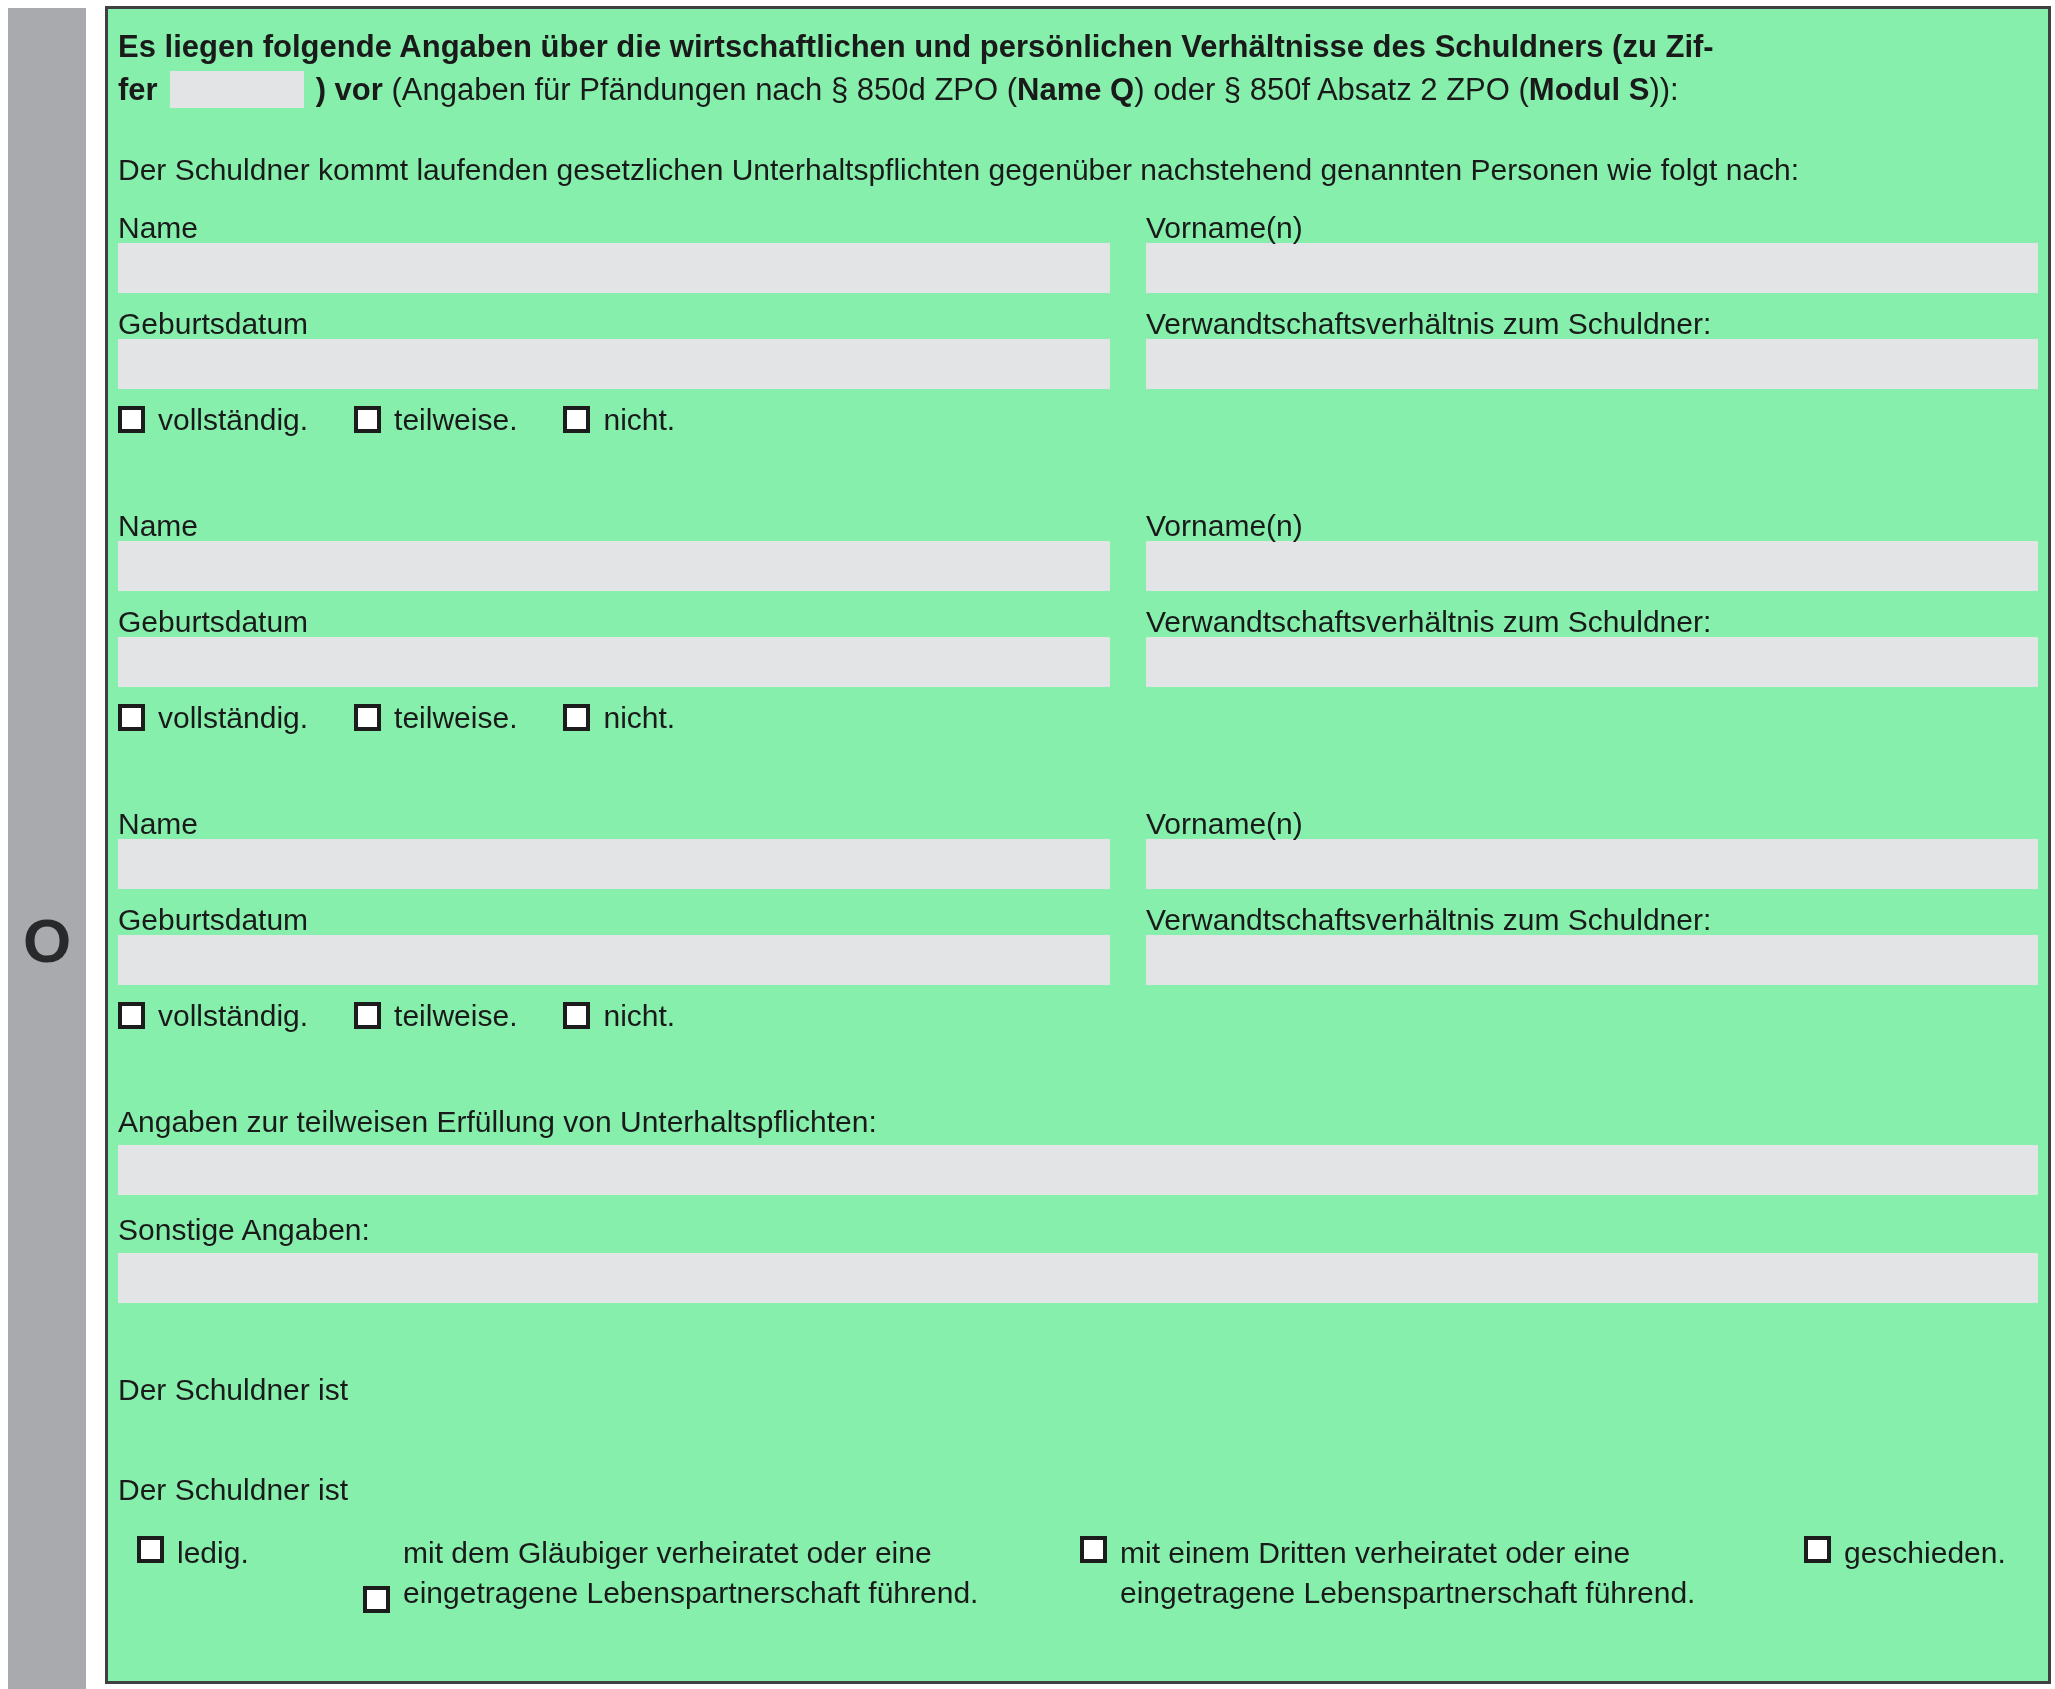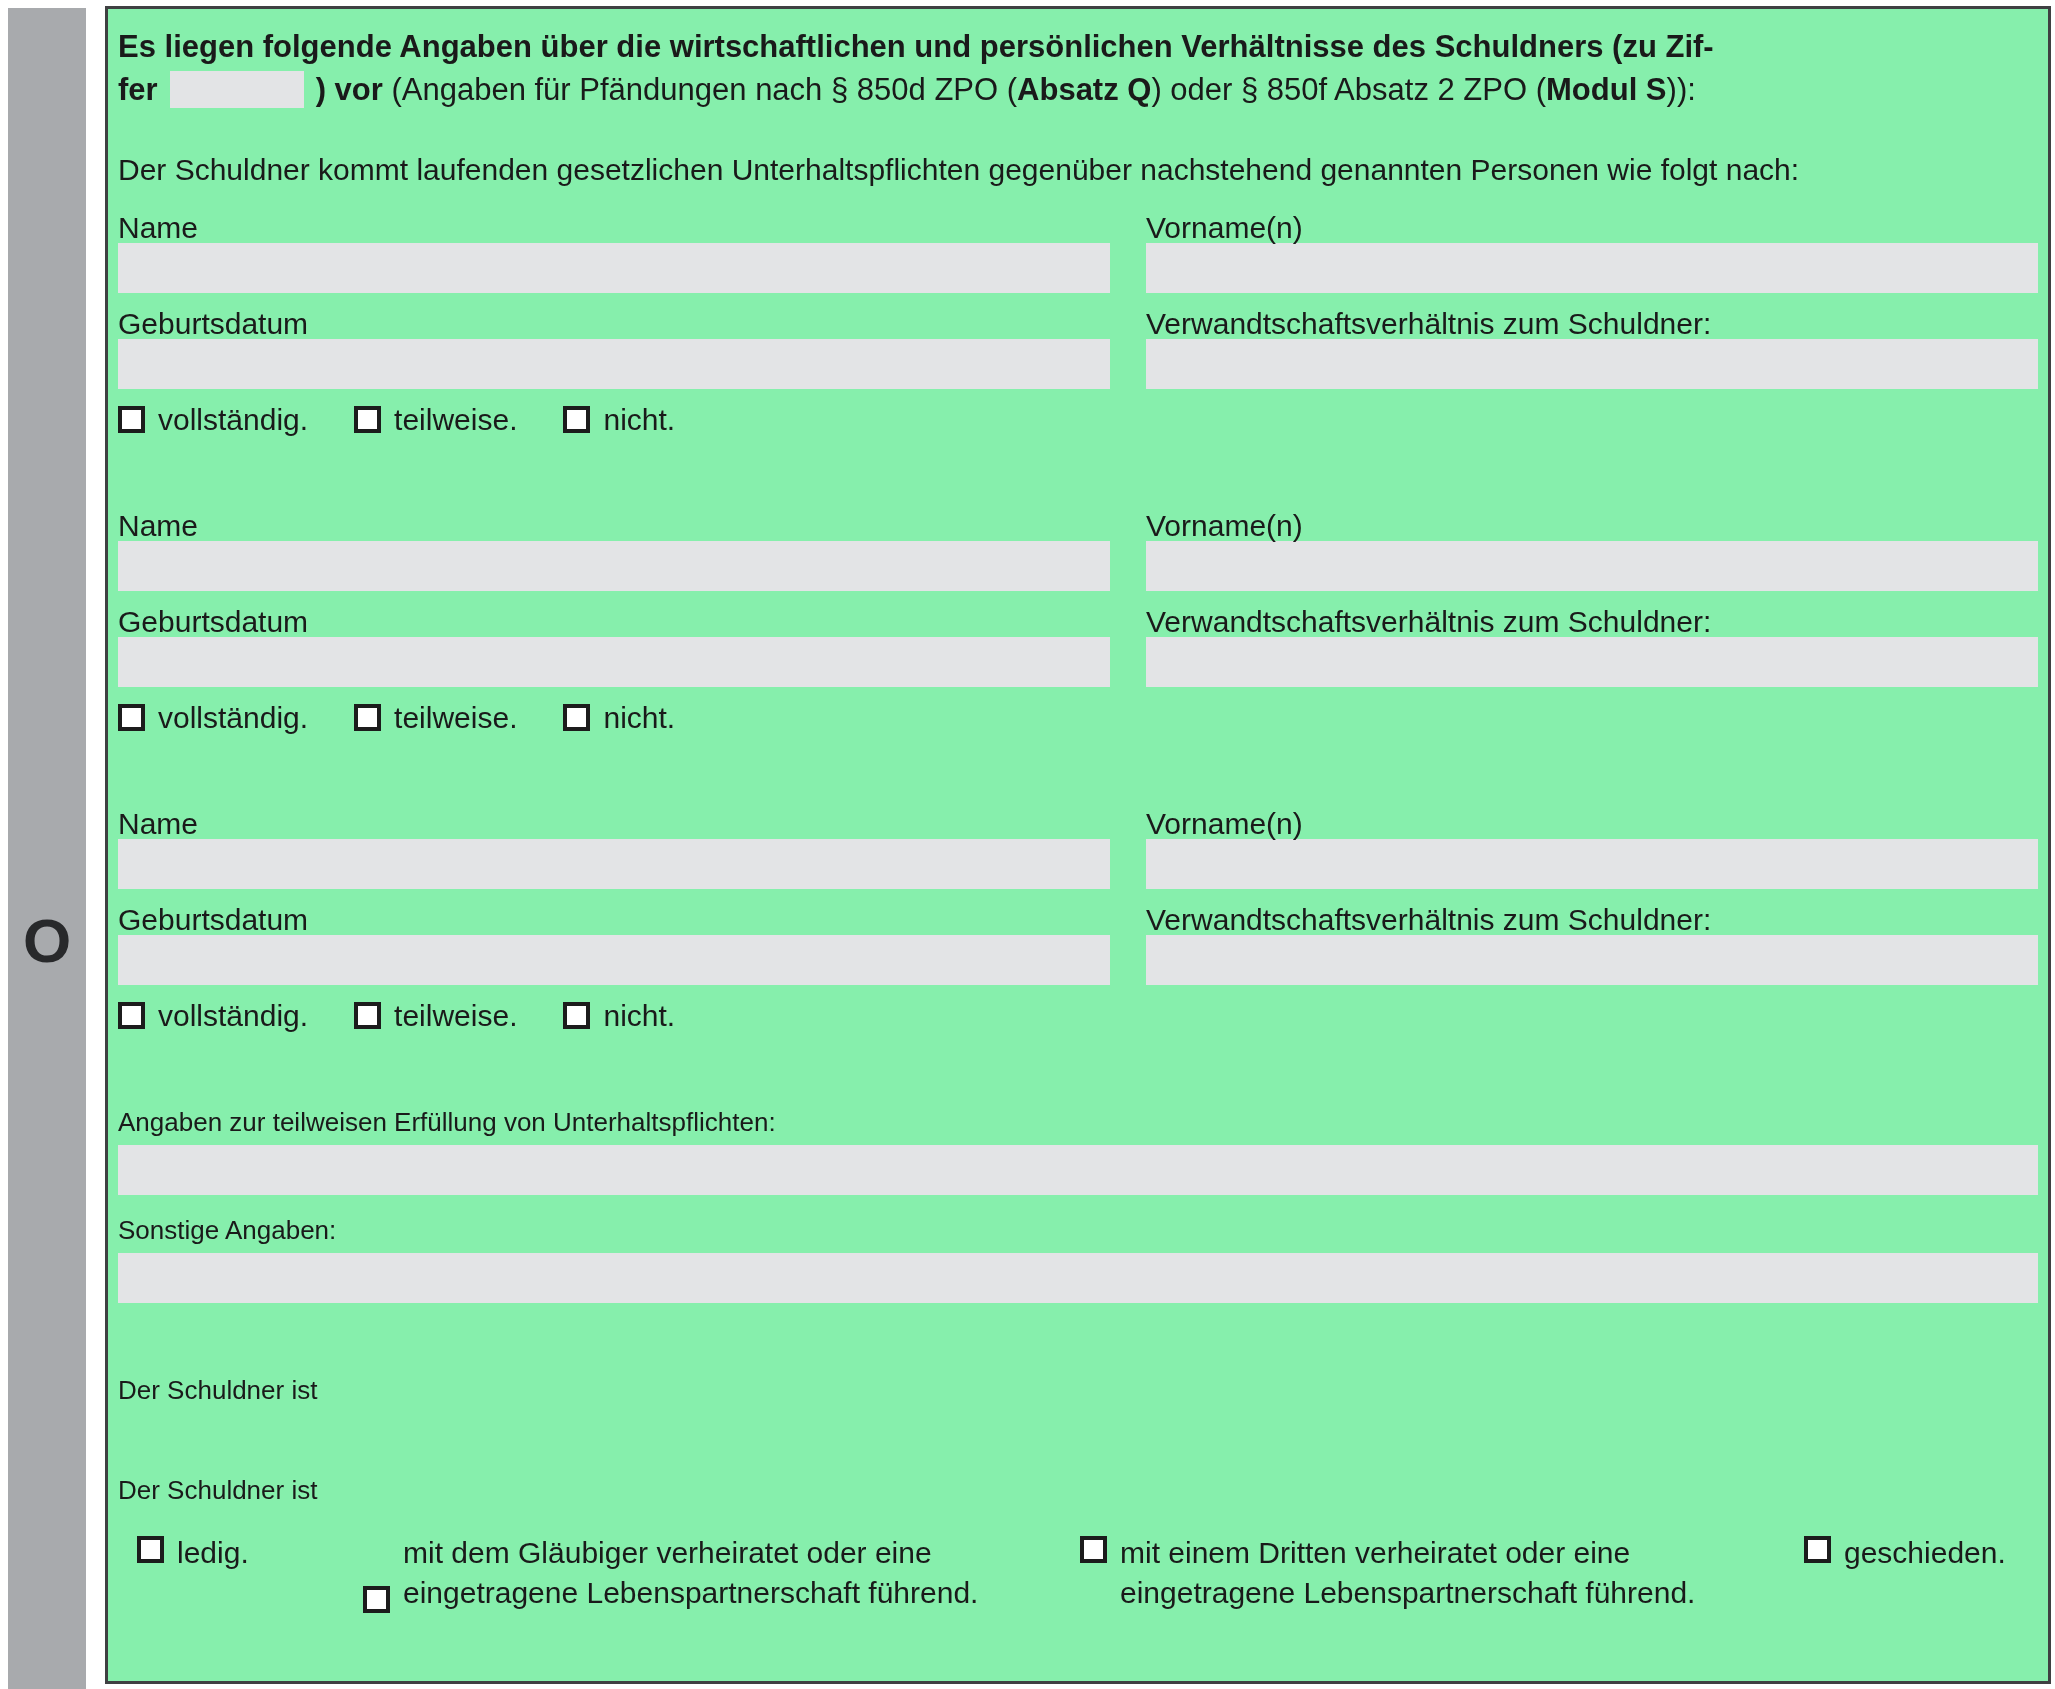--- a/index.html
+++ b/index.html
@@ -55,21 +55,21 @@
   .cb-row { display:flex; gap:46px; margin-top:14px; align-items:center; }
   .cb-item { display:flex; align-items:flex-start; gap:13px; }
   .cb {
     width:27px; height:27px; flex:none;
     border:4px solid #1c1c1c; background:#fff; margin-top:3px;
   }
   .cb-label { font-size:30px; line-height:34px; }
 
   .person-block { margin-bottom:74px; }
 
-  .section-label { font-size:26px; line-height:30px; }
+  .section-label { font-size:30px; line-height:30px; }
   .wide-fieldwrap { margin-top:8px; }
   .sonstige { margin-top:20px; }
 
   .schuldner-section-1 { margin-top:72px; }
   .schuldner-section-2 { margin-top:70px; }
   .cb-row-tight { margin-top:28px; }
 
   .marital-row { display:flex; margin-top:28px; align-items:flex-start; }
   .m-col-1 { width:245px;padding-left:19px; }
   .m-col-2 { width:717px;align-items:flex-end; }
@@ -84,21 +84,21 @@
 <div class="page">
 
   <div class="sidebar">
     <div class="sidebar-letter">O</div>
   </div>
 
   <div class="form-box">
 
     <div class="title">
       <div class="line">Es liegen folgende Angaben über die wirtschaftlichen und persönlichen Verhältnisse des Schuldners (zu Zif-</div>
-      <div class="line"><span>fer</span><span class="inline-field"></span><span>) vor</span><span class="reg"> </span><span class="reg">(Angaben für Pfändungen nach § 850d ZPO (</span><span>Absatz Q</span><span class="reg">) oder § 850f Absatz 2 ZPO (</span><span>Modul S</span><span class="reg">)):</span></div>
+      <div class="line"><span>fer</span><span class="inline-field"></span><span>) vor</span><span class="reg"> </span><span class="reg">(Angaben für Pfändungen nach § 850d ZPO (</span><span>Name Q</span><span class="reg">) oder § 850f Absatz 2 ZPO (</span><span>Modul S</span><span class="reg">)):</span></div>
     </div>
 
     <div class="intro">Der Schuldner kommt laufenden gesetzlichen Unterhaltspflichten gegenüber nachstehend genannten Personen wie folgt nach:</div>
 
     <div class="person-block">
       <div class="two-col">
         <div>
           <div class="flabel">Name</div>
           <div class="fieldwrap">
               <div class="field"></div>

